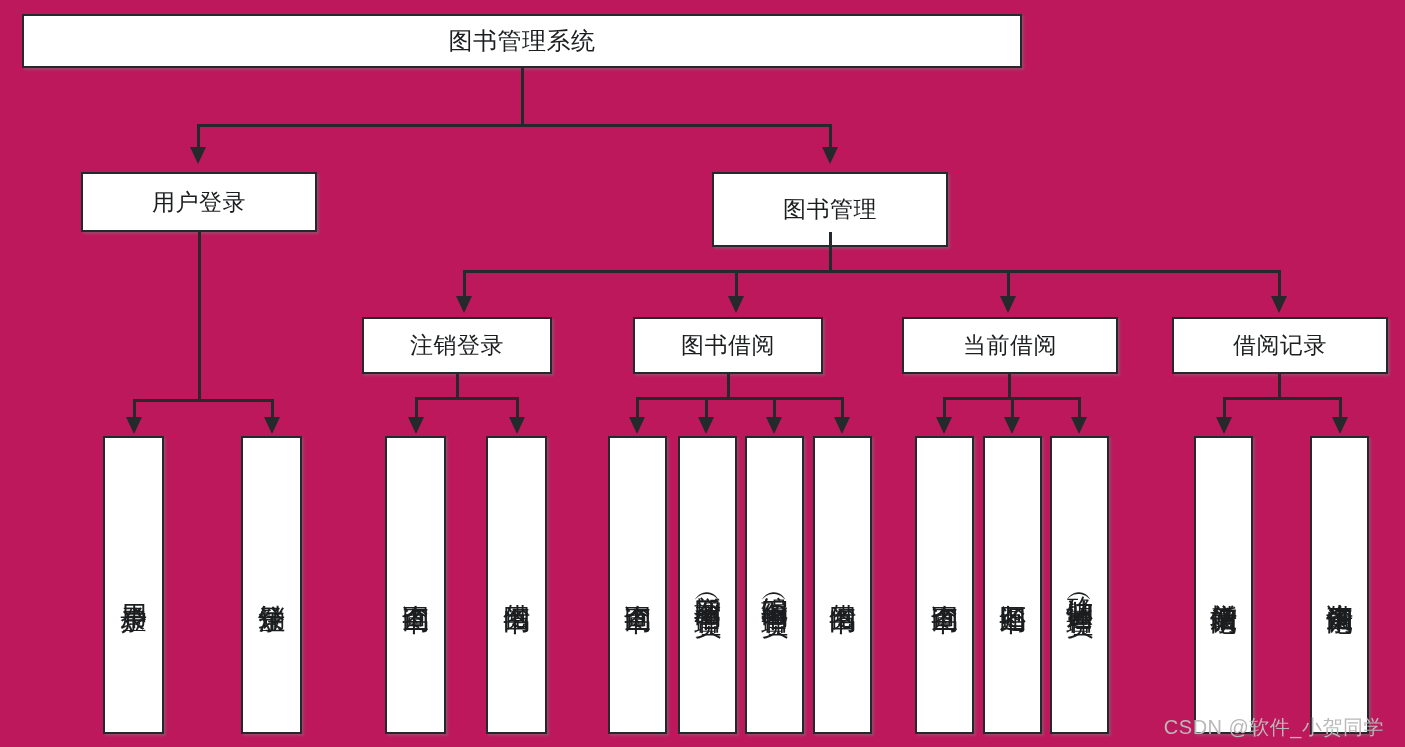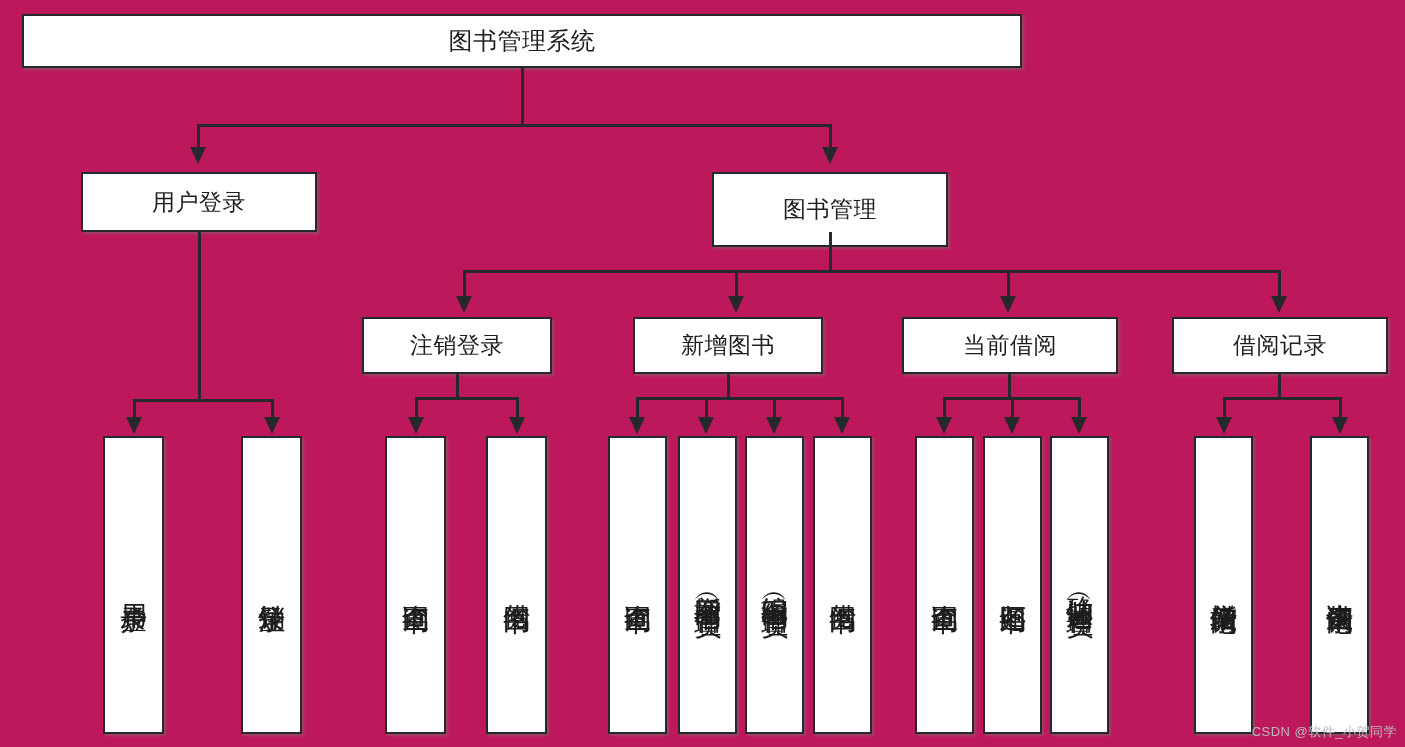--- a/index.html
+++ b/index.html
@@ -65,23 +65,23 @@
   .arrow {
     position: absolute;
     width: 0;
     height: 0;
     border-left: 8px solid transparent;
     border-right: 8px solid transparent;
     border-top: 17px solid #26292b;
   }
   .watermark {
     position: absolute;
-    right: 8px;
+    right: 21px;
     bottom: 6px;
-    font-size: 13px;
+    font-size: 20px;
     color: #b9b9b9;
     white-space: nowrap;
     letter-spacing: 0.5px;
   }
 </style>
 </head>
 <body>
 
 <div id="canvas">
 
@@ -122,21 +122,21 @@
   <div class="arrow" style="left:728px; top:296px;"></div>
   <div class="vline" style="left:1007px; top:270px; height:26px;"></div>
   <div class="arrow" style="left:1000px; top:296px;"></div>
   <div class="vline" style="left:1278px; top:270px; height:26px;"></div>
   <div class="arrow" style="left:1271px; top:296px;"></div>
 
   <div class="node horiz" style="left:362px; top:317px; width:190px; height:57px;">
     <span class="label">注销登录</span>
   </div>
   <div class="node horiz" style="left:633px; top:317px; width:190px; height:57px;">
-    <span class="label">新增图书</span>
+    <span class="label">图书借阅</span>
   </div>
   <div class="node horiz" style="left:1172px; top:317px; width:216px; height:57px;">
     <span class="label">借阅记录</span>
   </div>
   <div class="node horiz" style="left:902px; top:317px; width:216px; height:57px;">
     <span class="label">当前借阅</span>
   </div>
 
   <div class="vline" style="left:456px; top:374px; height:25px;"></div>
   <div class="hline" style="left:415px; top:397px; width:103px;"></div>

